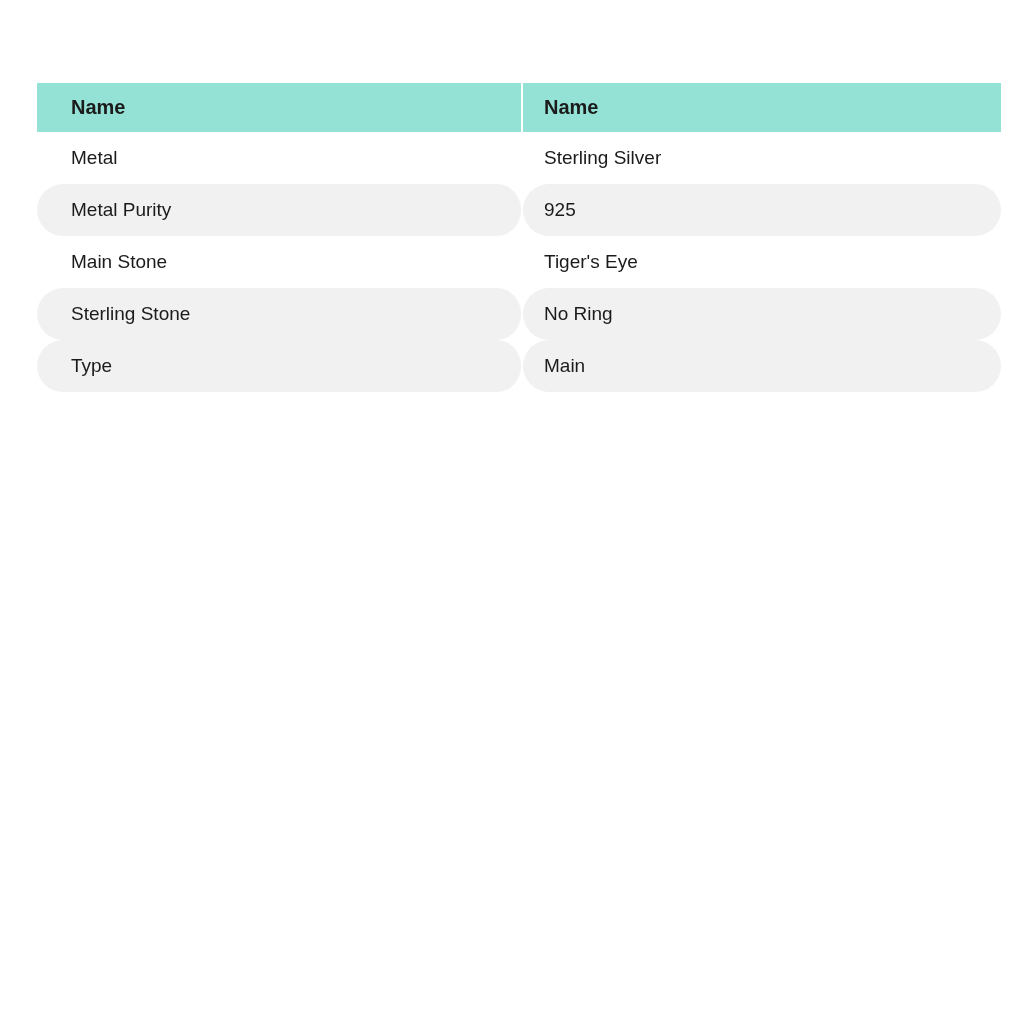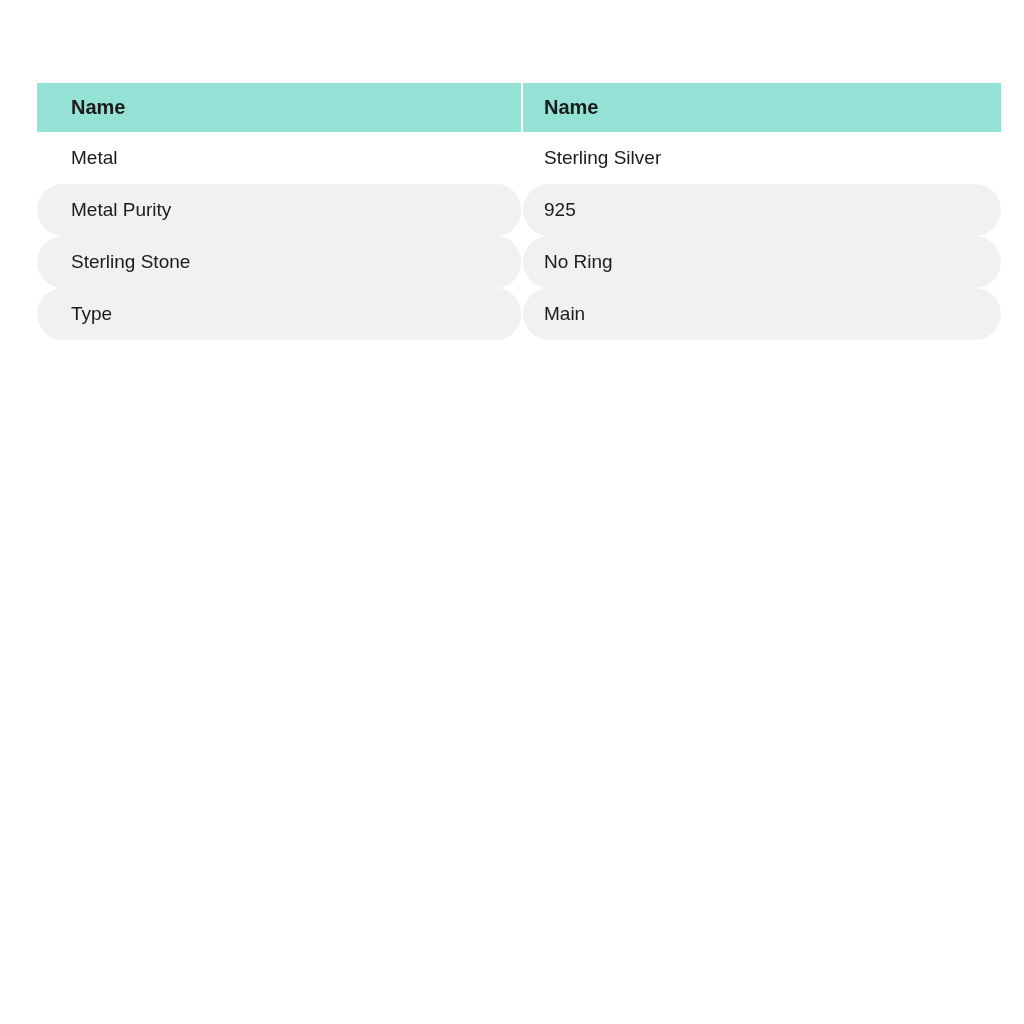--- a/index.html
+++ b/index.html
@@ -87,20 +87,24 @@
     </thead>
     <tbody>
       <tr>
         <td>Metal</td>
         <td>Sterling Silver</td>
       </tr>
       <tr class="alt">
         <td>Metal Purity</td>
         <td>925</td>
       </tr>
+      <tr>
+        <td>Main Stone</td>
+        <td>Tiger's Eye</td>
+      </tr>
       <tr class="alt">
         <td>Sterling Stone</td>
         <td>No Ring</td>
       </tr>
       <tr class="alt">
         <td>Type</td>
         <td>Main</td>
       </tr>
     </tbody>
   </table>

